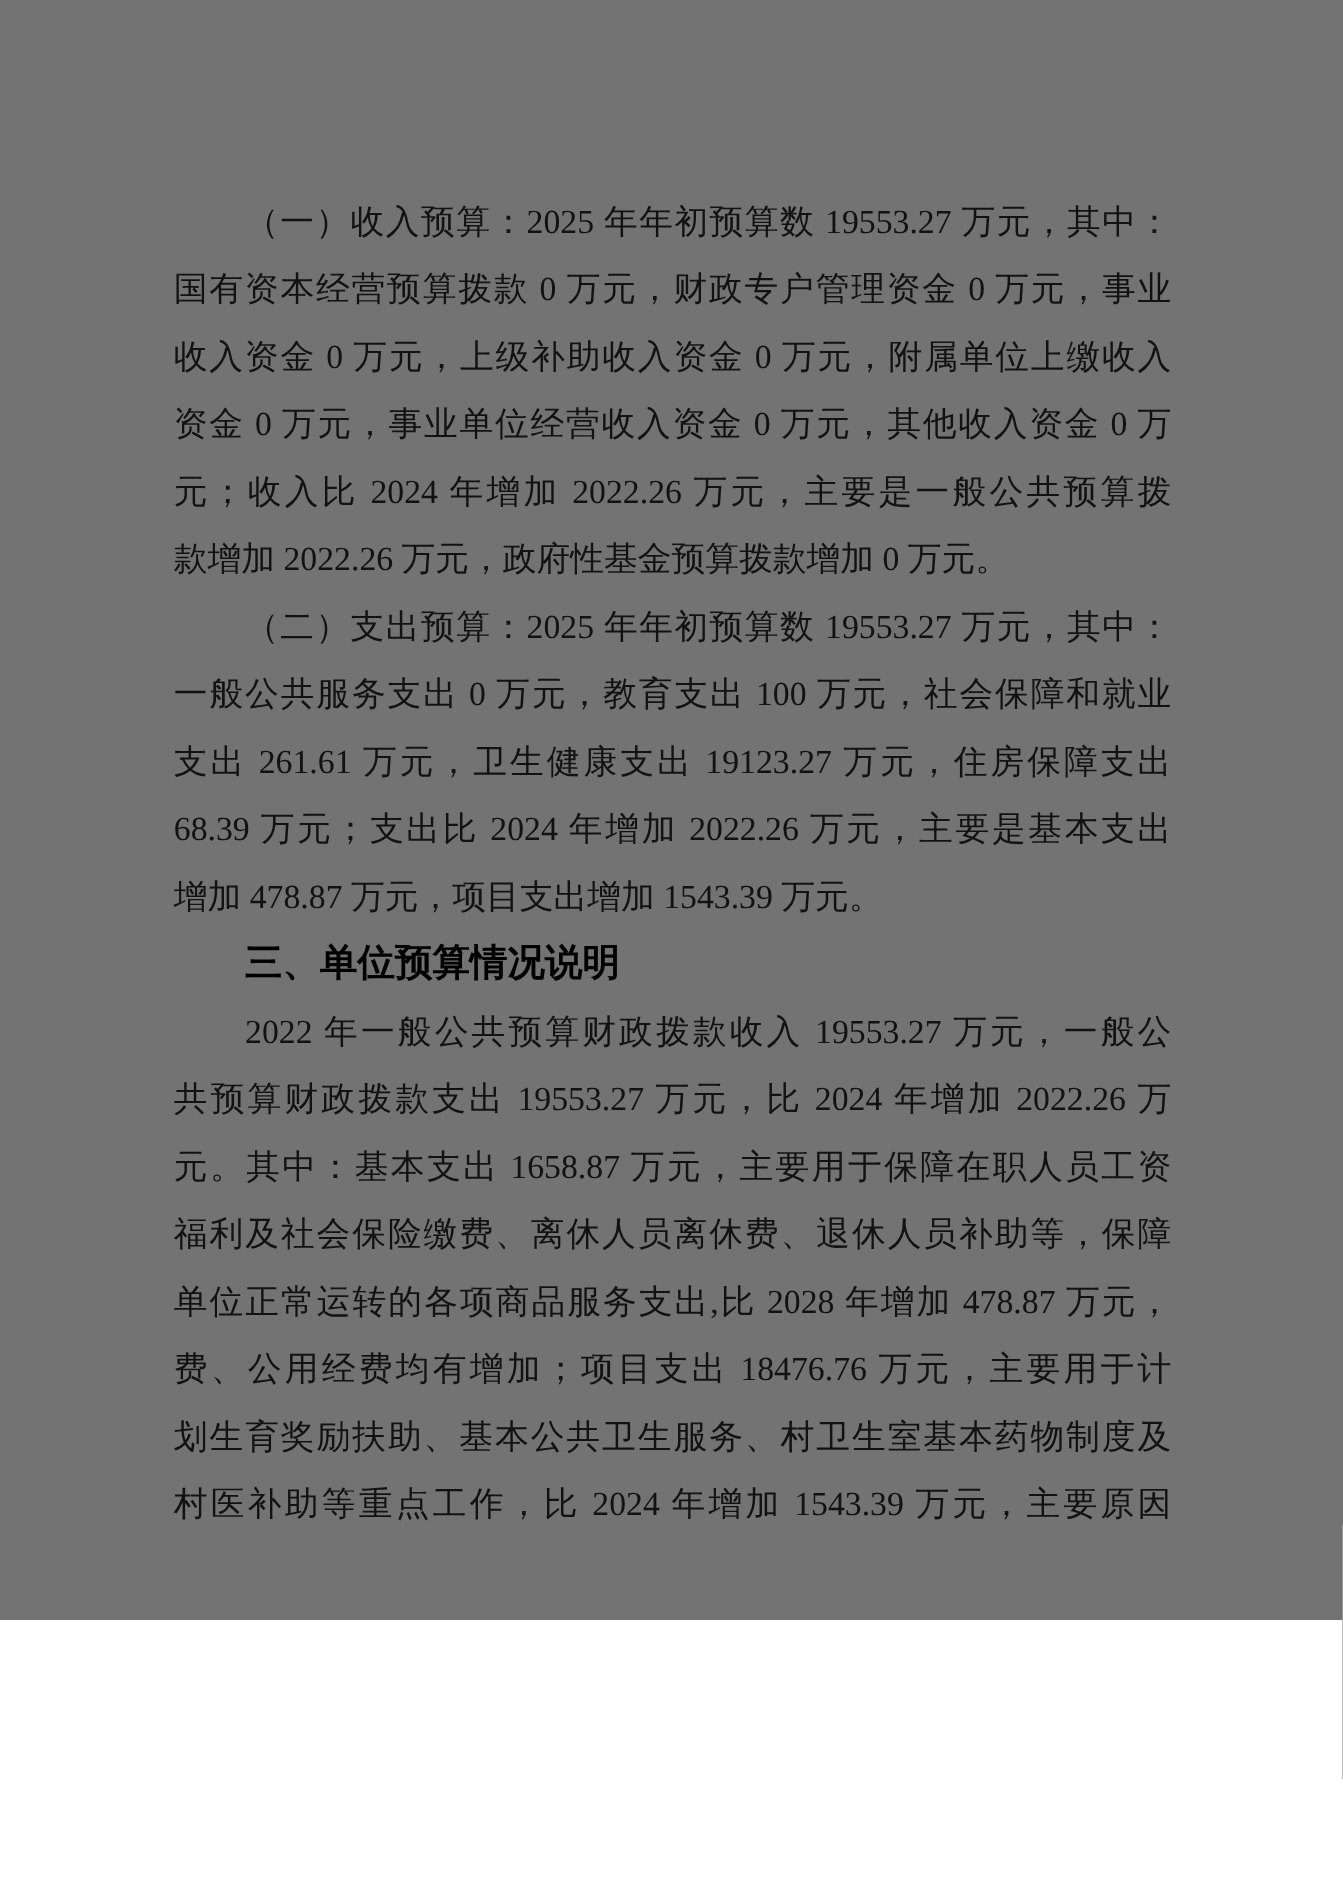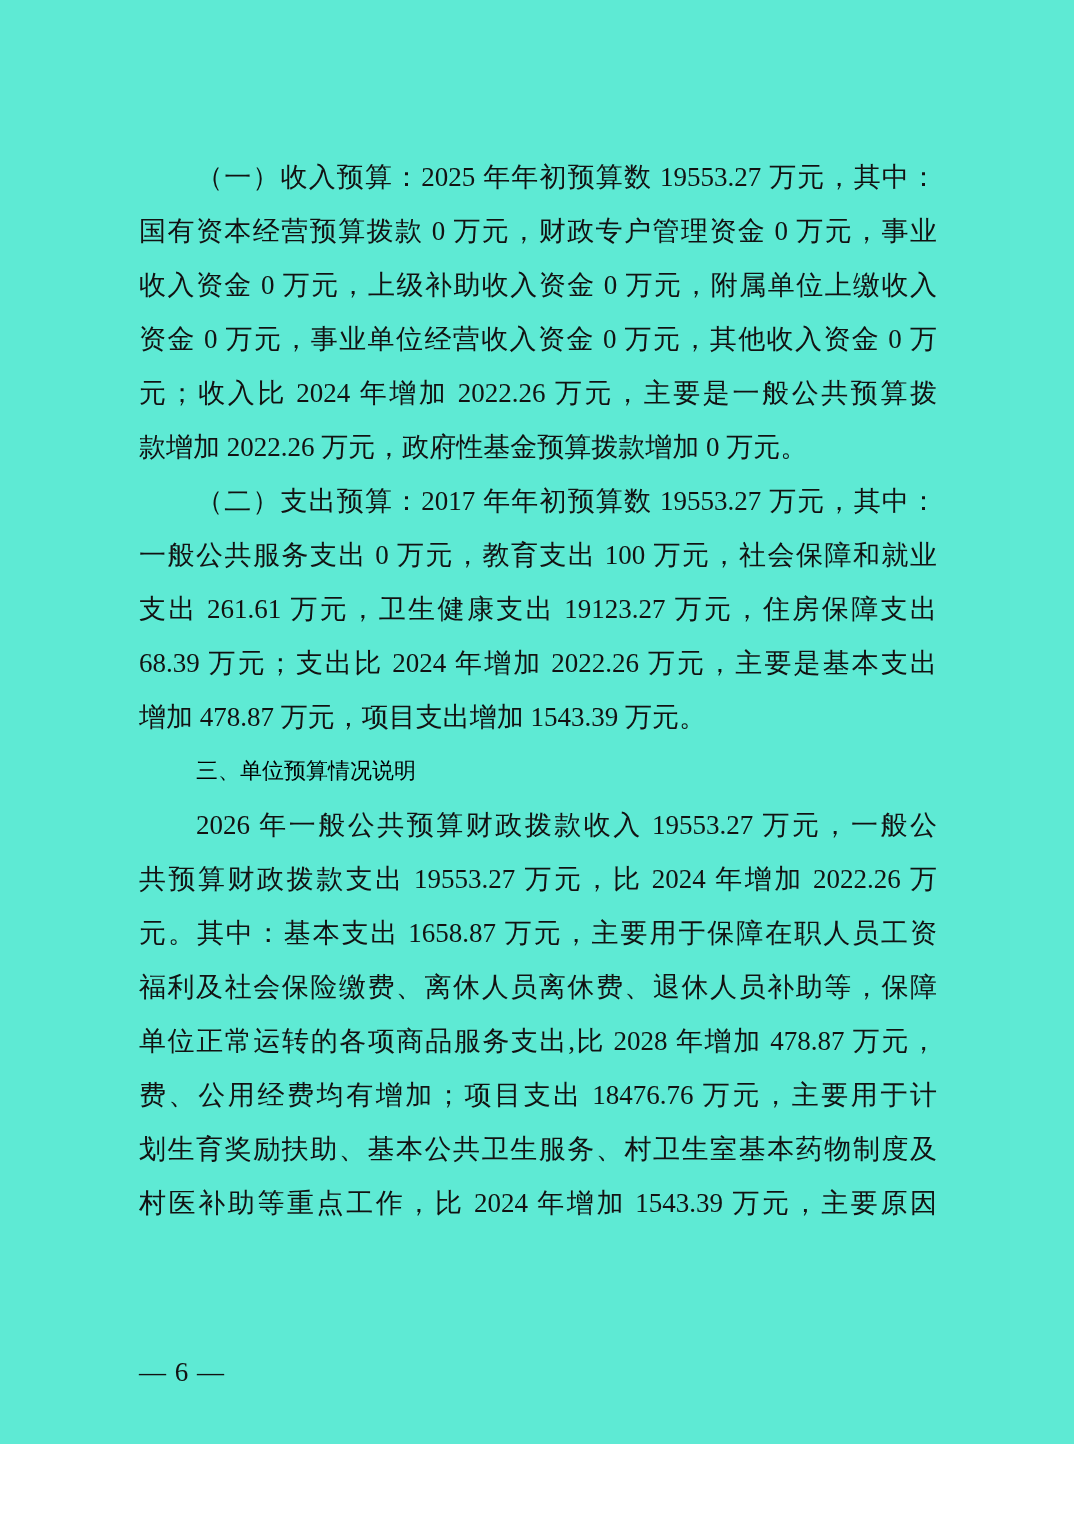--- a/index.html
+++ b/index.html
@@ -3,22 +3,22 @@
 <meta charset="utf-8">
 <style>
   html, body { margin: 0; padding: 0; }
   body {
     width: 1074px; height: 1520px;
     background: #ffffff;
     font-family: "Liberation Serif", "DejaVu Serif", serif;
   }
   .page {
     position: relative;
-    width: 1074px; height: 1444px;
-    background: #5eead4;
+    width: 1074px; height: 1296px;
+    background: #737373;
     overflow: hidden;
     color: #111111;
   }
   .textblock {
     position: absolute;
     left: 139px; top: 150px;
     width: 798px;
   }
   .ln {
     font-size: 27px;
@@ -29,22 +29,22 @@
     white-space: nowrap;
     color: #121212;
   }
   .ln-end {
     text-align: right;
     text-align-last: left;
   }
   .indent { text-indent: 57px; }
   .heading {
     font-family: "Liberation Sans", "DejaVu Sans", sans-serif;
-    font-weight: normal;
-    font-size: 22px;
+    font-weight: bold;
+    font-size: 30px;
     text-align: left;
     text-align-last: left;
     color: #000000;
   }
   .footer {
     position: absolute;
     left: 139px; top: 1352px;
     font-size: 27px;
     line-height: 40px;
     letter-spacing: 1px;
@@ -57,29 +57,29 @@
 <div class="page">
   <div class="textblock">
 
     <div class="ln indent">（一）收入预算：2025 年年初预算数 19553.27 万元，其中：</div>
     <div class="ln">国有资本经营预算拨款 0 万元，财政专户管理资金 0 万元，事业</div>
     <div class="ln">收入资金 0 万元，上级补助收入资金 0 万元，附属单位上缴收入</div>
     <div class="ln">资金 0 万元，事业单位经营收入资金 0 万元，其他收入资金 0 万</div>
     <div class="ln">元；收入比 2024 年增加 2022.26 万元，主要是一般公共预算拨</div>
     <div class="ln ln-end">款增加 2022.26 万元，政府性基金预算拨款增加 0 万元。</div>
 
-    <div class="ln indent">（二）支出预算：2017 年年初预算数 19553.27 万元，其中：</div>
+    <div class="ln indent">（二）支出预算：2025 年年初预算数 19553.27 万元，其中：</div>
     <div class="ln">一般公共服务支出 0 万元，教育支出 100 万元，社会保障和就业</div>
     <div class="ln">支出 261.61 万元，卫生健康支出 19123.27 万元，住房保障支出</div>
     <div class="ln">68.39 万元；支出比 2024 年增加 2022.26 万元，主要是基本支出</div>
     <div class="ln ln-end">增加 478.87 万元，项目支出增加 1543.39 万元。</div>
 
     <div class="ln heading indent">三、单位预算情况说明</div>
 
-    <div class="ln indent">2026 年一般公共预算财政拨款收入 19553.27 万元，一般公</div>
+    <div class="ln indent">2022 年一般公共预算财政拨款收入 19553.27 万元，一般公</div>
     <div class="ln">共预算财政拨款支出 19553.27 万元，比 2024 年增加 2022.26 万</div>
     <div class="ln">元。其中：基本支出 1658.87 万元，主要用于保障在职人员工资</div>
     <div class="ln">福利及社会保险缴费、离休人员离休费、退休人员补助等，保障</div>
     <div class="ln">单位正常运转的各项商品服务支出,比 2028 年增加 478.87 万元，</div>
     <div class="ln">费、公用经费均有增加；项目支出 18476.76 万元，主要用于计</div>
     <div class="ln">划生育奖励扶助、基本公共卫生服务、村卫生室基本药物制度及</div>
     <div class="ln">村医补助等重点工作，比 2024 年增加 1543.39 万元，主要原因</div>
 
   </div>
 

